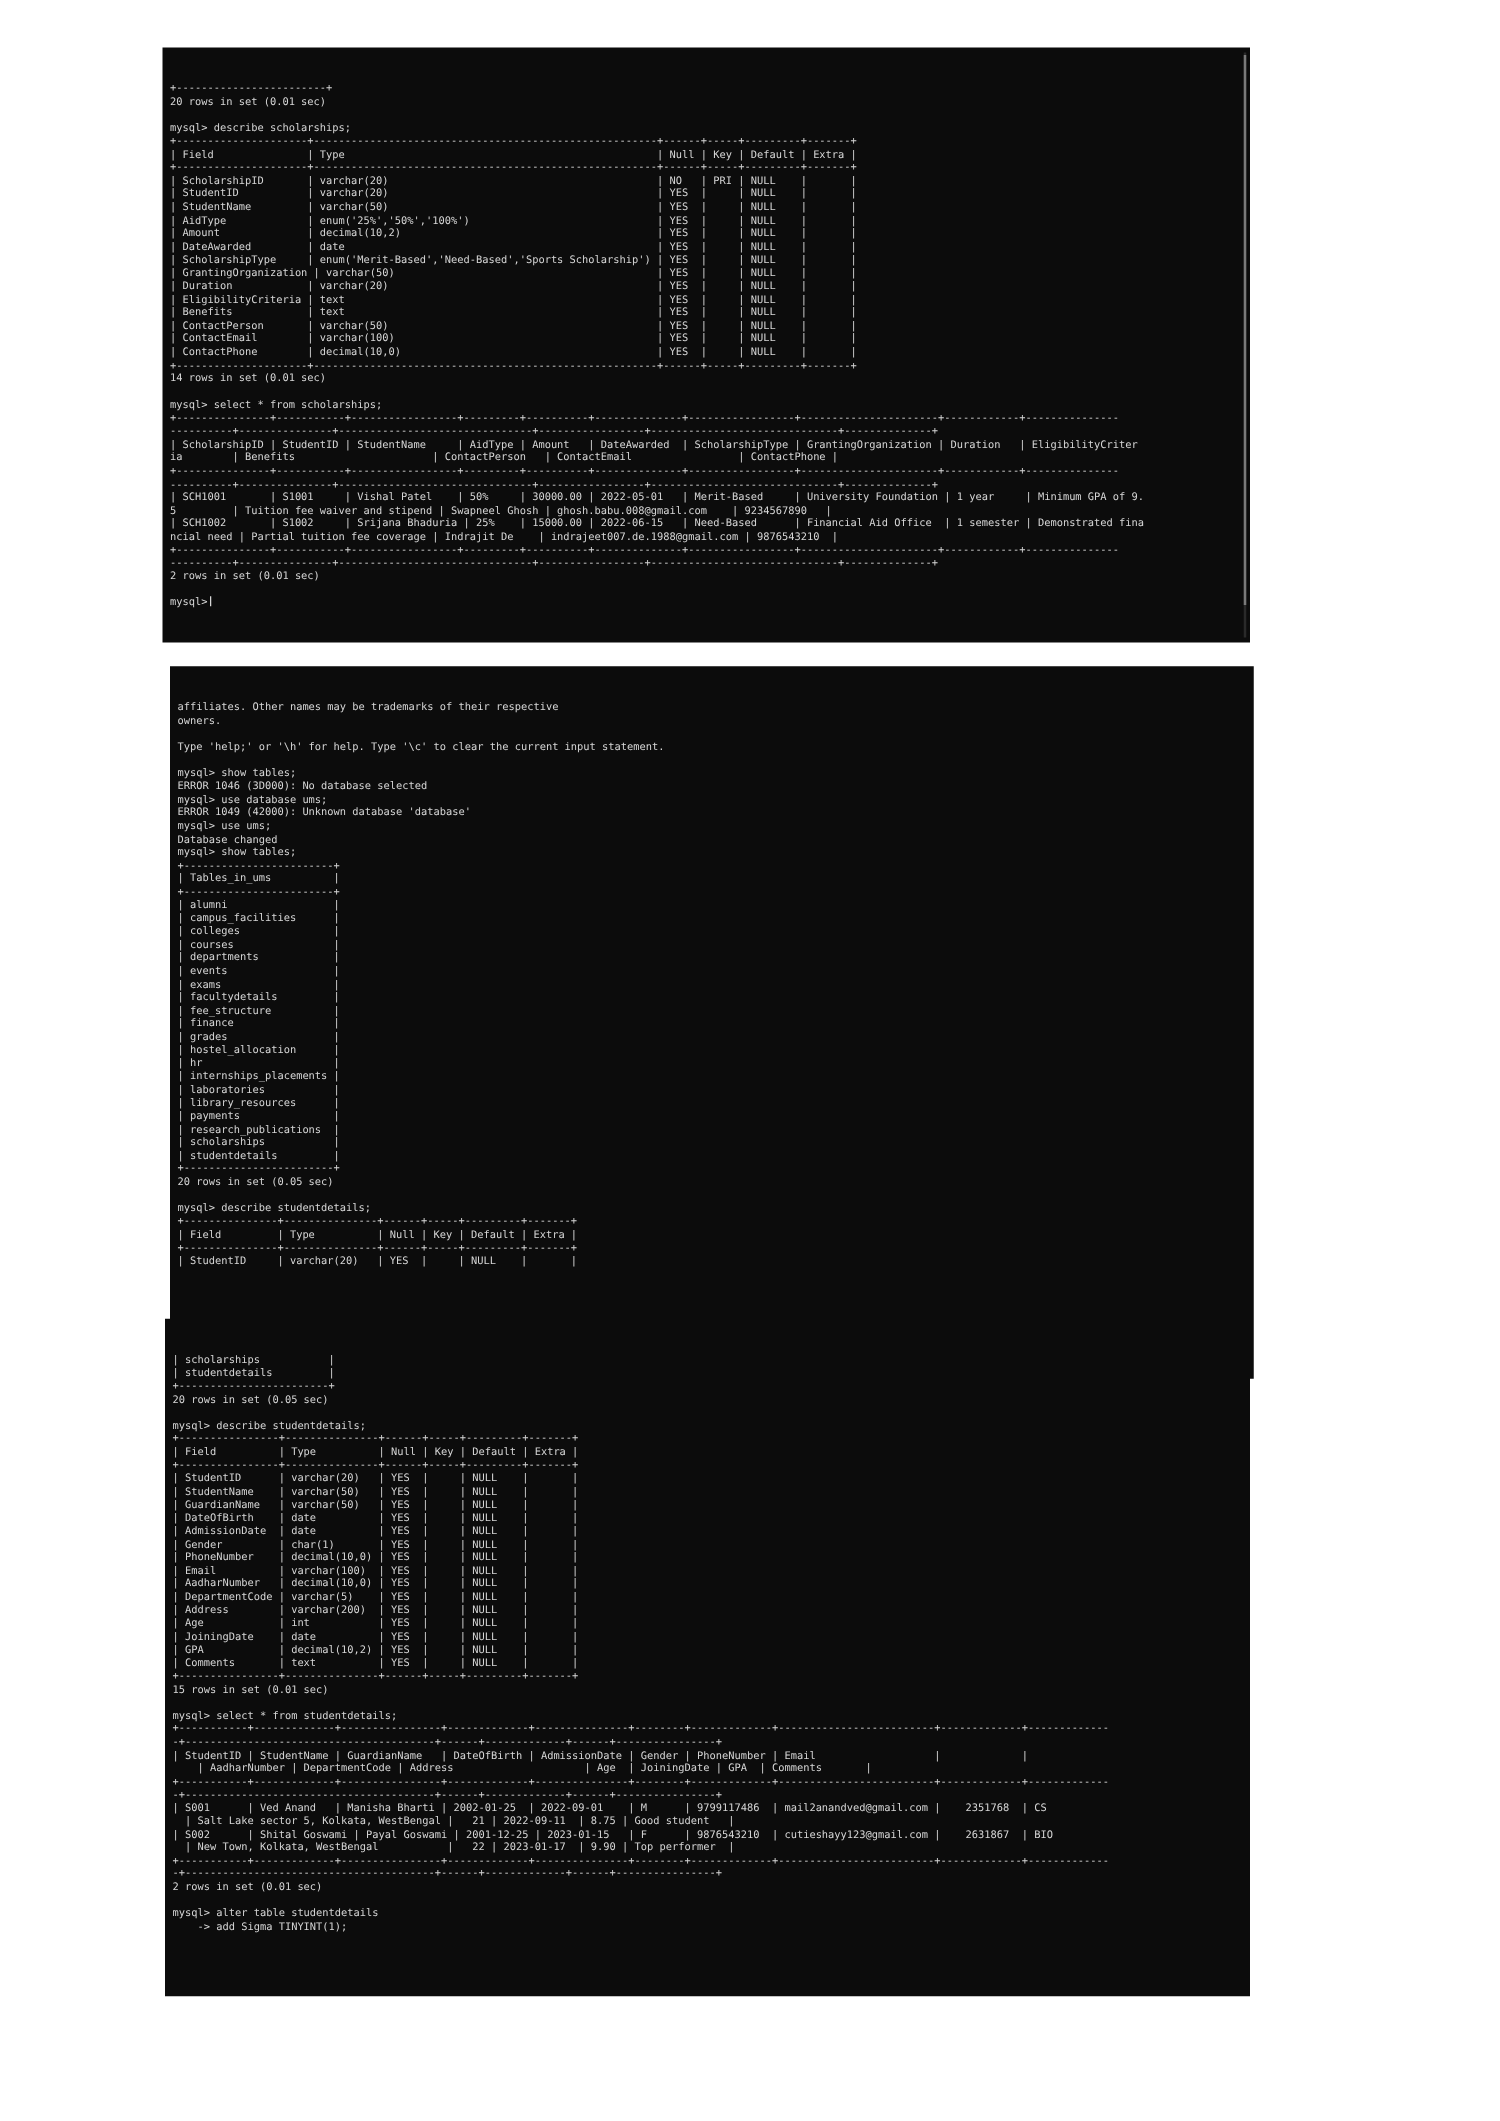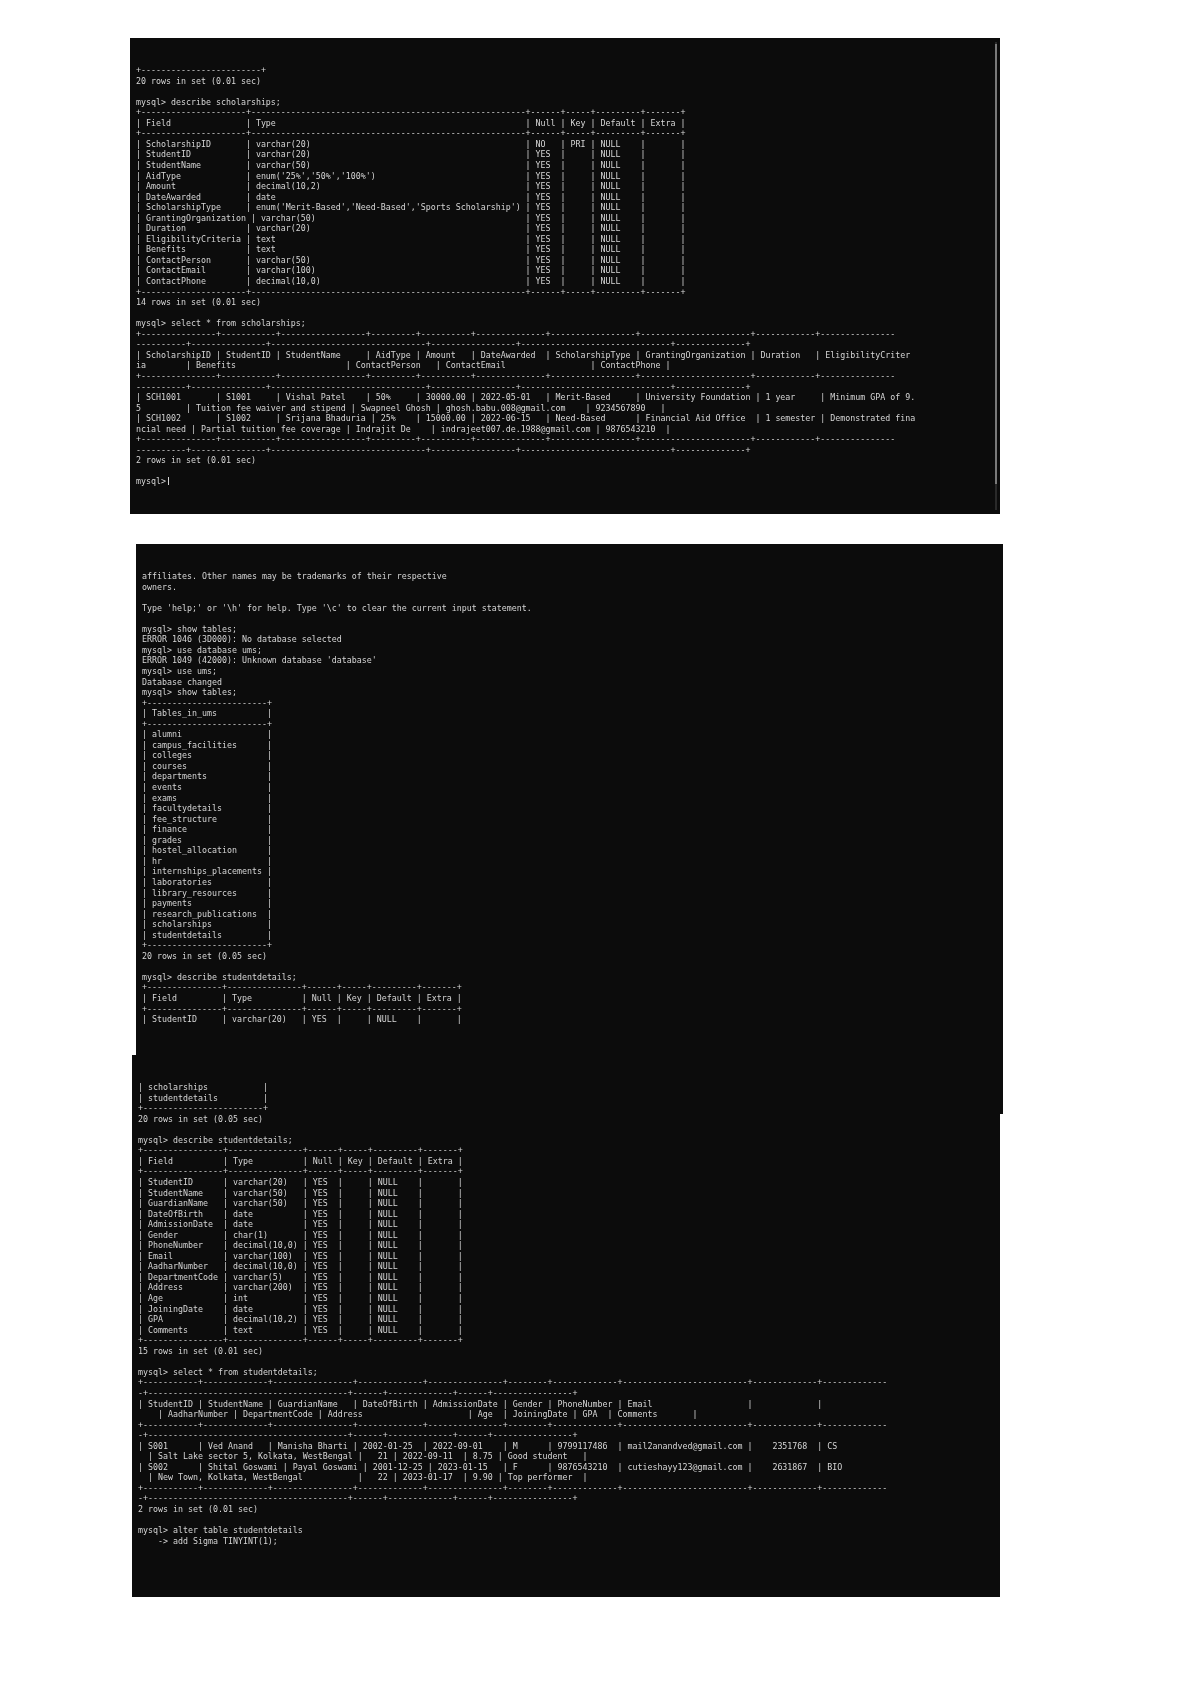--- a/index.html
+++ b/index.html
@@ -33,21 +33,21 @@
   
   #panel-1 {
     left: 130px;
     top: 38px;
     width: 870px;
     height: 476px;
     padding: 6px 0 0 6px;
   }
   #panel-2 {
     left: 136px;
-    top: 544px;
+    top: 533px;
     width: 867px;
     height: 570px;
     padding: 6px 0 0 6px;
   }
   #panel-3 {
     left: 132px;
     top: 1055px;
     width: 868px;
     height: 542px;
     padding: 6px 0 0 6px;

